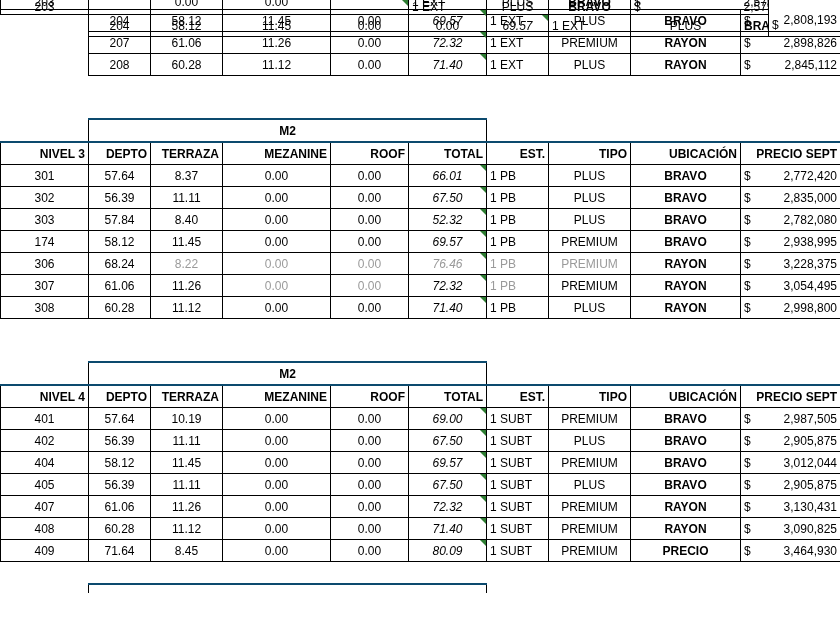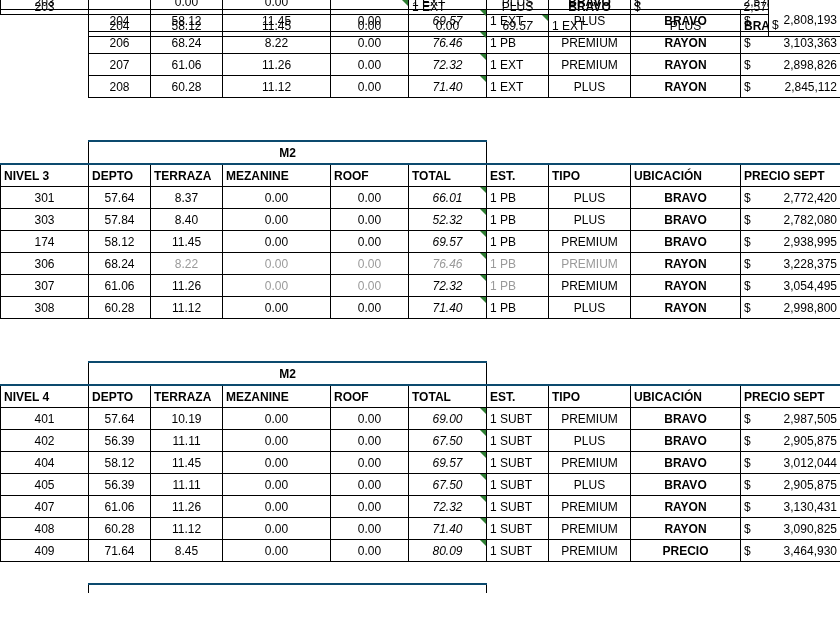--- a/index.html
+++ b/index.html
@@ -53,21 +53,21 @@
 
   .ctr { text-align: center; }
   .rgt { text-align: right; }
   .lft { text-align: left; }
   .bold { font-weight: bold; }
   .gray { color: #9a9a9a; }
   .blank td { border: none; height: 21px; }
 
   .hdr td {
     font-weight: bold;
-    text-align: left;
+    text-align: right;
   }
   .m2row td {
     font-weight: bold;
     text-align: center;
   }
   
   .tri {
     position: relative;
     font-style: italic;
   }
@@ -182,33 +182,20 @@
         <td class="ctr br bb">0.00</td>
         <td class="ctr br bb tri">69.57</td>
         <td class="lft br bb">1 EXT</td>
         <td class="ctr br bb">PLUS</td>
         <td class="ctr br bb bold">BRAVO</td>
         <td class="lft bb">$</td>
         <td class="rgt br bb">2,808,193</td>
       </tr>
       <tr>
         <td style="border:none;"></td>
-        <td class="ctr bl br bb">206</td>
-        <td class="ctr br bb">68.24</td>
-        <td class="ctr br bb">8.22</td>
-        <td class="ctr br bb">0.00</td>
-        <td class="ctr br bb tri">76.46</td>
-        <td class="lft br bb">1 PB</td>
-        <td class="ctr br bb">PREMIUM</td>
-        <td class="ctr br bb bold">RAYON</td>
-        <td class="lft bb">$</td>
-        <td class="rgt br bb">3,103,363</td>
-      </tr>
-      <tr>
-        <td style="border:none;"></td>
         <td class="ctr bl br bb">207</td>
         <td class="ctr br bb">61.06</td>
         <td class="ctr br bb">11.26</td>
         <td class="ctr br bb">0.00</td>
         <td class="ctr br bb tri">72.32</td>
         <td class="lft br bb">1 EXT</td>
         <td class="ctr br bb">PREMIUM</td>
         <td class="ctr br bb bold">RAYON</td>
         <td class="lft bb">$</td>
         <td class="rgt br bb">2,898,826</td>
@@ -263,20 +250,33 @@
         <td class="ctr br bb">0.00</td>
         <td class="ctr br bb">0.00</td>
         <td class="ctr br bb tri">66.01</td>
         <td class="lft br bb">1 PB</td>
         <td class="ctr br bb">PLUS</td>
         <td class="ctr br bb bold">BRAVO</td>
         <td class="lft bb">$</td>
         <td class="rgt br bb">2,772,420</td>
       </tr>
       <tr>
+        <td class="ctr bl br bb">302</td>
+        <td class="ctr br bb">56.39</td>
+        <td class="ctr br bb">11.11</td>
+        <td class="ctr br bb">0.00</td>
+        <td class="ctr br bb">0.00</td>
+        <td class="ctr br bb tri">67.50</td>
+        <td class="lft br bb">1 PB</td>
+        <td class="ctr br bb">PLUS</td>
+        <td class="ctr br bb bold">BRAVO</td>
+        <td class="lft bb">$</td>
+        <td class="rgt br bb">2,835,000</td>
+      </tr>
+      <tr>
         <td class="ctr bl br bb">303</td>
         <td class="ctr br bb">57.84</td>
         <td class="ctr br bb">8.40</td>
         <td class="ctr br bb">0.00</td>
         <td class="ctr br bb">0.00</td>
         <td class="ctr br bb tri">52.32</td>
         <td class="lft br bb">1 PB</td>
         <td class="ctr br bb">PLUS</td>
         <td class="ctr br bb bold">BRAVO</td>
         <td class="lft bb">$</td>

